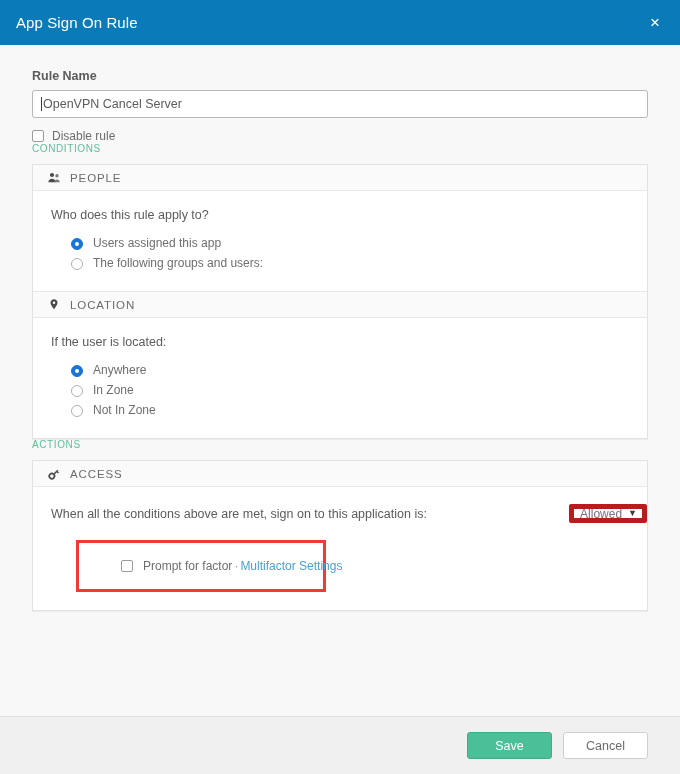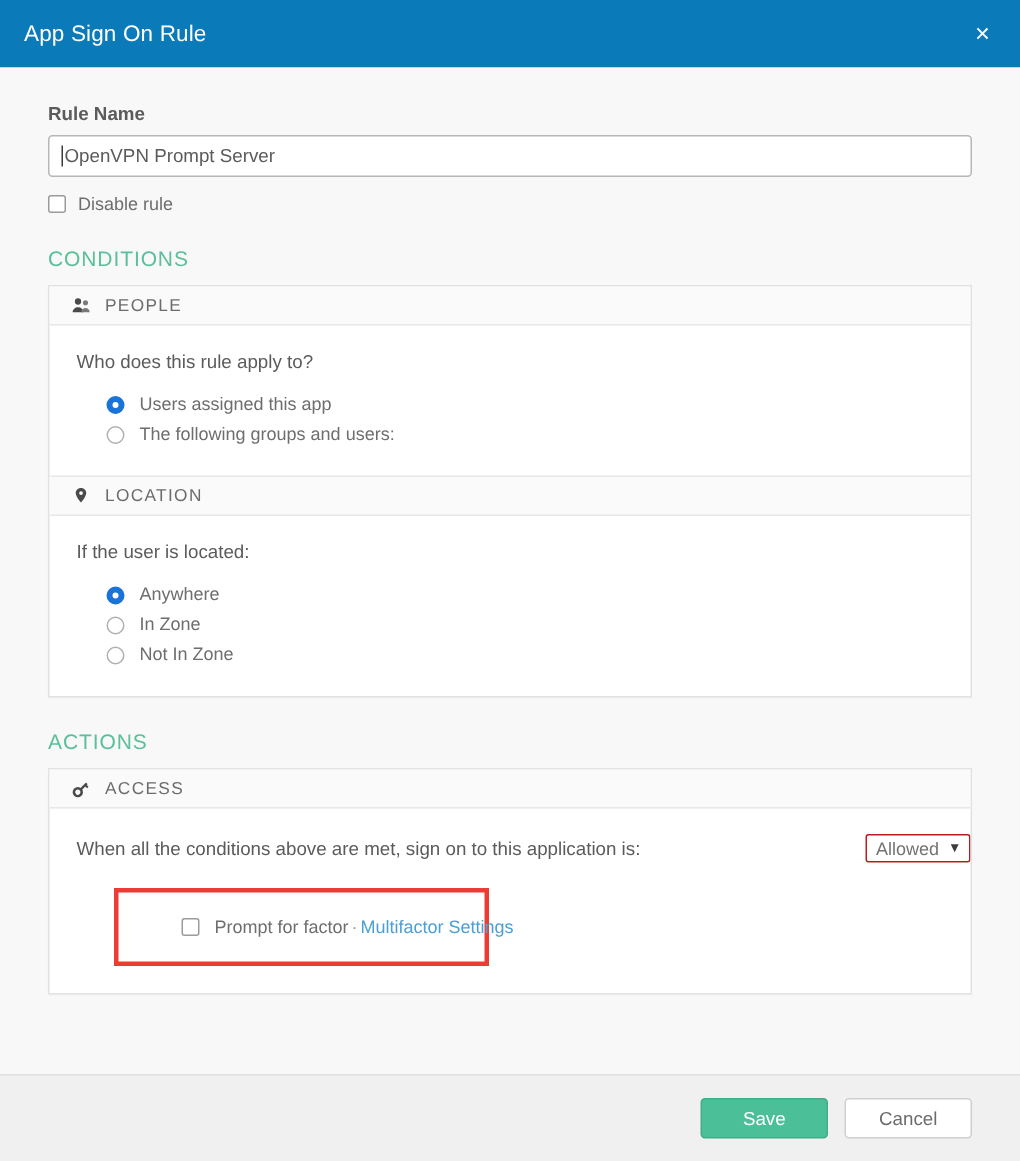--- a/index.html
+++ b/index.html
@@ -106,23 +106,22 @@
     flex: 0 0 auto;
   }
   .checkrow .cb-label {
     font-size: 12px;
     color: #6e6e6e;
     margin-left: 8px;
   }
 
   .section-heading {
     color: #5bbf9a;
-    font-size: 14px;
+    font-size: 10px;
     letter-spacing: .6px;
-    margin-top: 21px;
     margin-bottom: 10px;
   }
 
   
   .card {
     border: 1px solid #e2e2e2;
     border-radius: 0;
     background: #ffffff;
     box-shadow: 0 1px 1px rgba(0,0,0,.045);
     overflow: hidden;
@@ -202,21 +201,21 @@
   
   .access-line {
     display: flex;
     align-items: center;
     font-size: 12.5px;
     color: #5b5b5b;
     justify-content: space-between;
   }
   .select-box {
     margin-left: 6px;
-    border: 1px solid #b91c1c;
+    border: 5px solid #b91c1c;
     border-radius: 2px;
     background: #ffffff;
     font-size: 12px;
     color: #737373;
     height: 19px;
     padding: 0 5px 0 6px;
     display: inline-flex;
     align-items: center;
     cursor: pointer;
     box-sizing: border-box;
@@ -303,21 +302,21 @@
   <div class="modal-header">
     <div class="modal-title">App Sign On Rule</div>
     <div class="close-btn">×</div>
   </div>
 
   <div class="modal-body">
 
     <div class="field-label">Rule Name</div>
     <div class="text-input">
       <span class="caret"></span>
-        <span>OpenVPN Prompt Server</span>
+        <span>OpenVPN Cancel Server</span>
     </div>
 
     <div class="checkrow">
       <span class="cbox"></span>
       <span class="cb-label">Disable rule</span>
     </div>
 
     <div class="section-heading">CONDITIONS</div>
 
     <div class="card">

